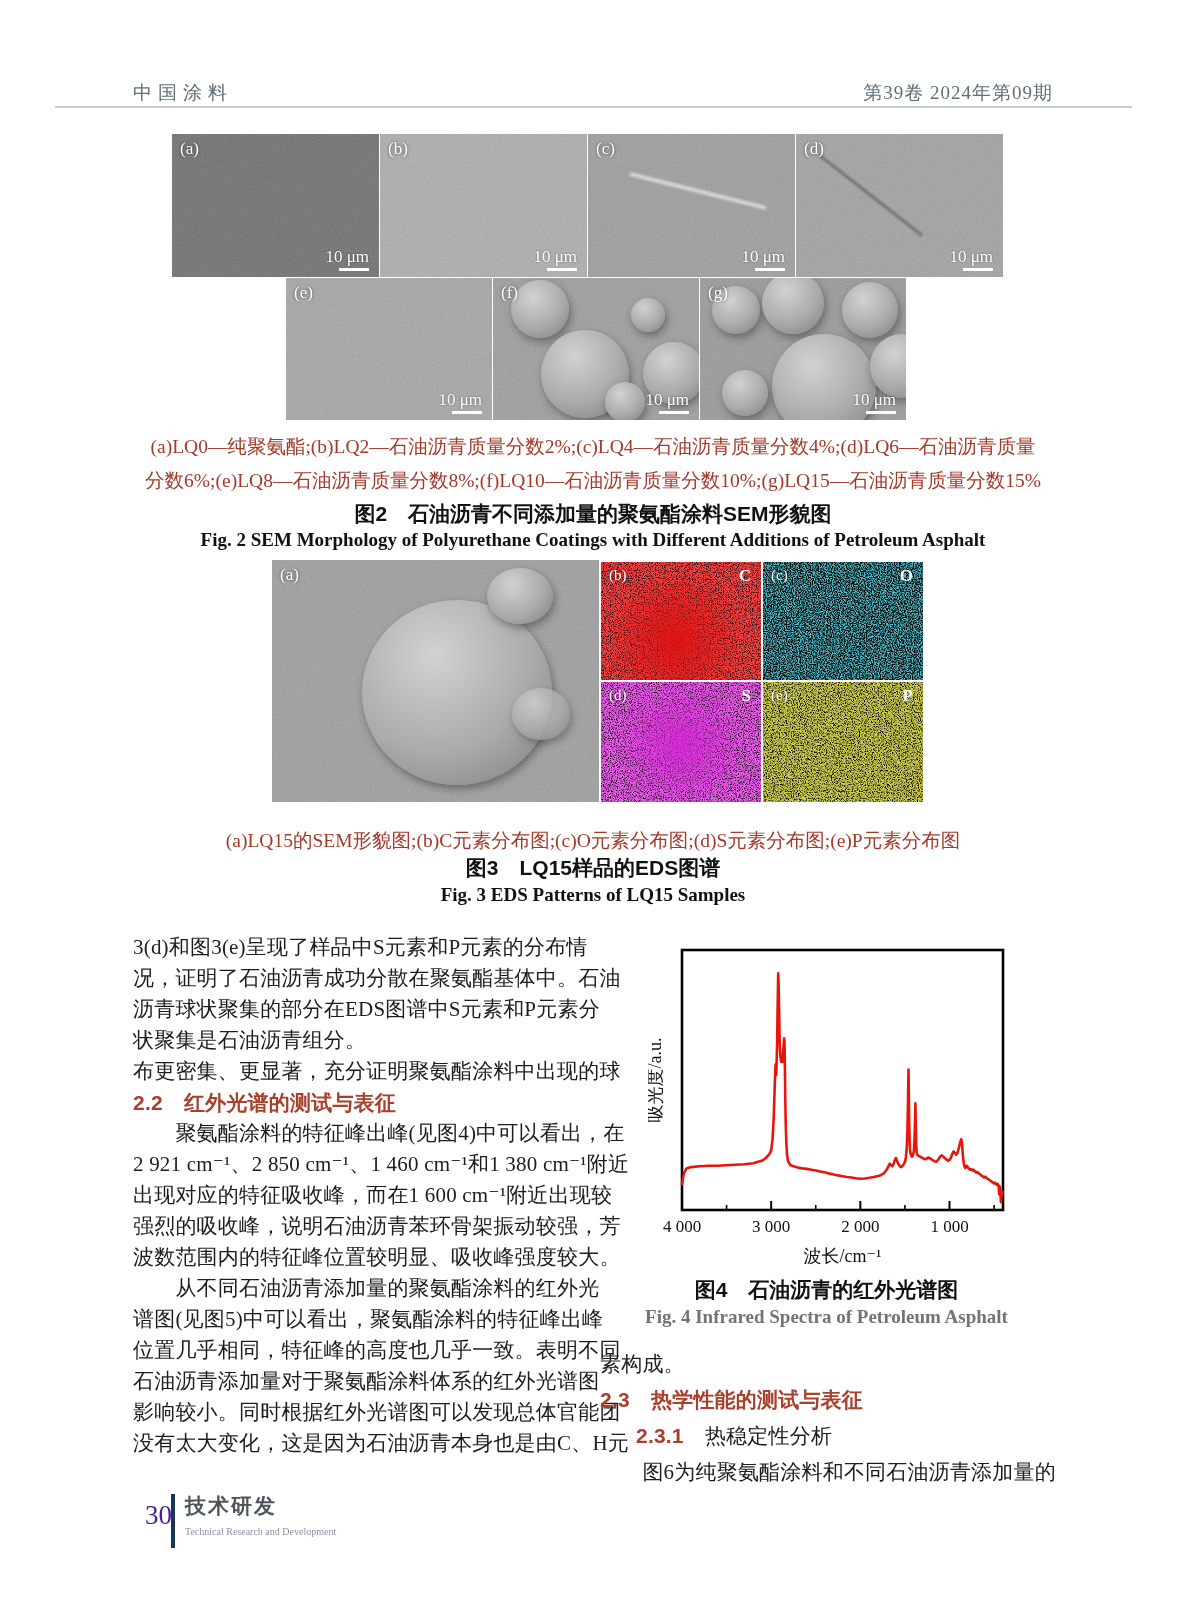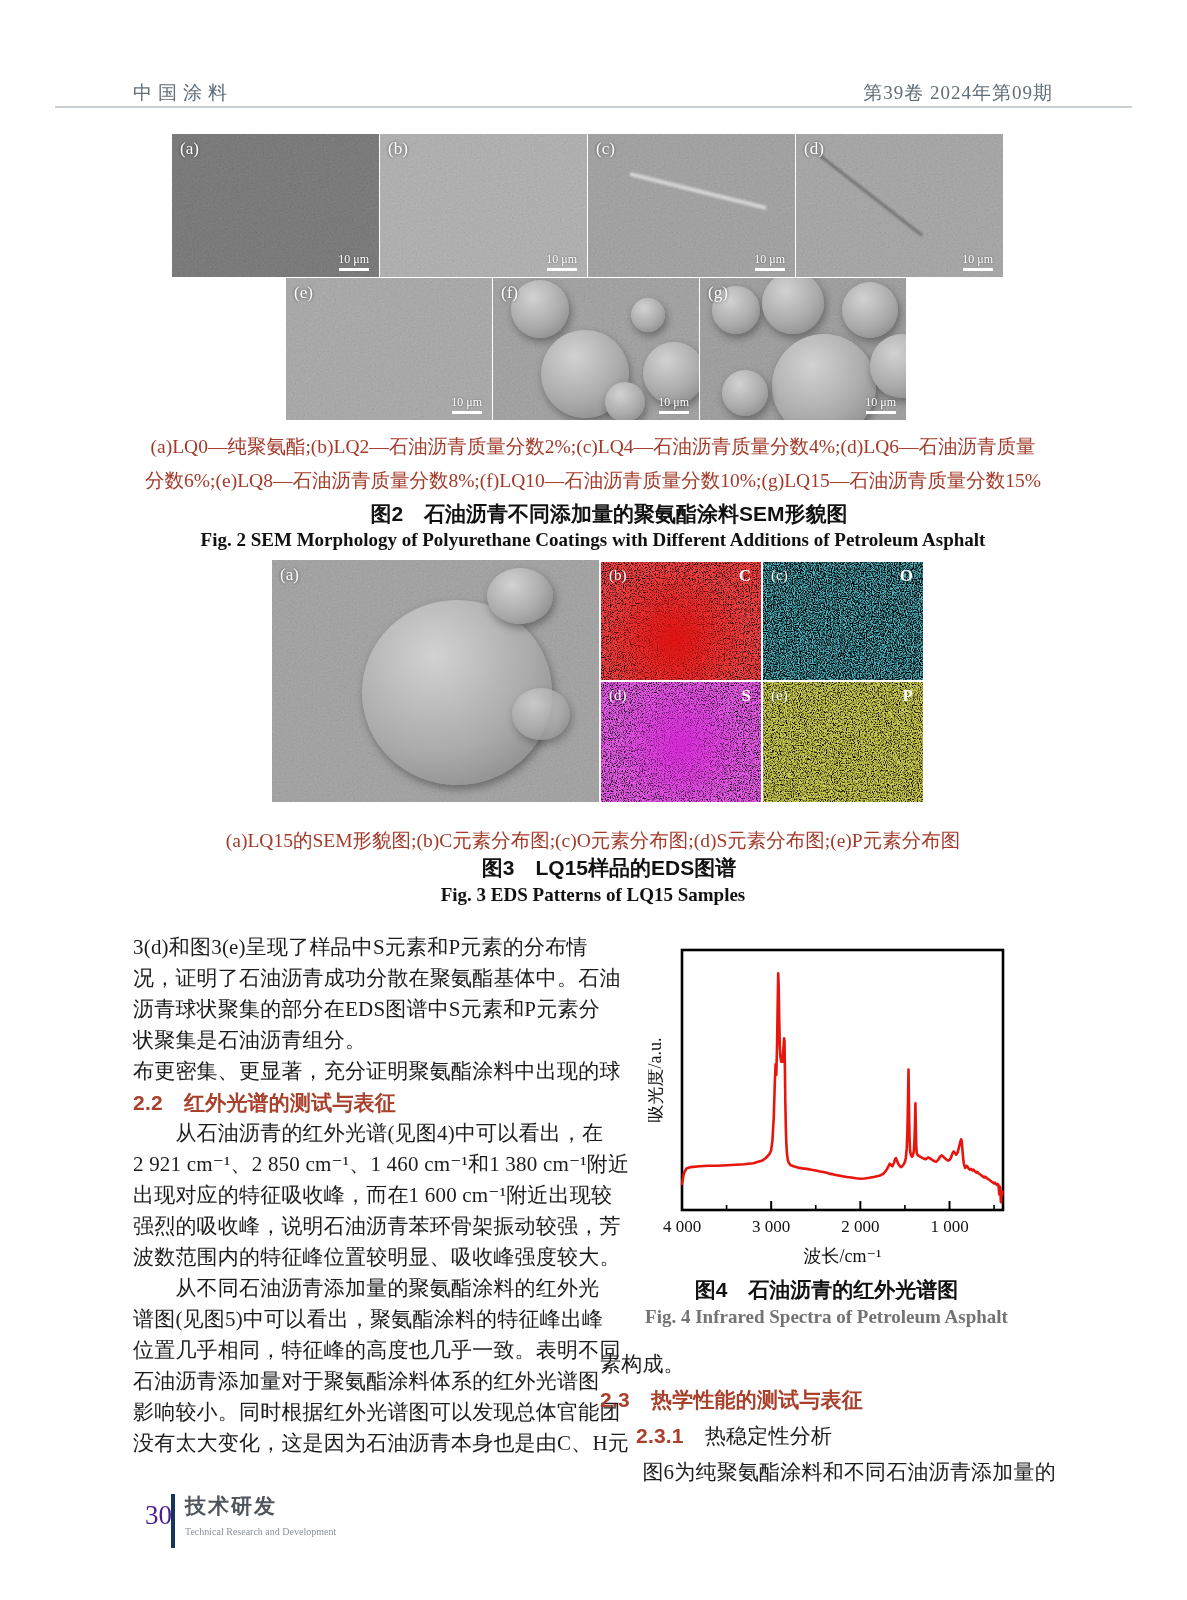--- a/index.html
+++ b/index.html
@@ -10,31 +10,31 @@
   .hdr-left{left:133px;top:80px;font-size:19px;color:#5f6e78;letter-spacing:6px;}
   .hdr-right{right:134px;top:80px;font-size:19px;color:#5f6e78;letter-spacing:1px;margin-left:31px;}
   .hdr-rule{left:55px;top:106px;width:1077px;height:2px;background:#c9ced3;}
   
   .sem{position:absolute;overflow:hidden;}
   .sem svg.tex{position:absolute;left:0;top:0;width:100%;height:100%;}
   .plabel{position:absolute;left:8px;top:5px;color:#fff;font-size:17px;z-index:5;
           font-family:"Liberation Serif",serif;text-shadow:0 0 3px rgba(0,0,0,.6);}
   .elabel{position:absolute;right:10px;top:4px;color:#fff;font-size:17px;font-weight:bold;z-index:5;
           font-family:"Liberation Serif",serif;}
-  .sbar{position:absolute;right:10px;bottom:6px;color:#fff;font-size:12px;z-index:5;
+  .sbar{position:absolute;right:10px;bottom:6px;color:#fff;font-size:17px;z-index:5;
         font-family:"Liberation Serif",serif;text-shadow:0 0 2px rgba(0,0,0,.5);text-align:right;}
   .sbar .bar{display:block;margin-left:auto;margin-top:1px;width:30px;height:3px;background:#fff;}
   .sph{position:absolute;border-radius:50%;z-index:3;
        background:radial-gradient(circle at 38% 30%,#d2d2d2,#ababab 55%,#7e7e7e 100%);
        box-shadow:2px 4px 8px rgba(0,0,0,.35);}
   .blob{position:absolute;left:0;top:0;width:100%;height:100%;z-index:2;}
   
   .redcap{color:#a23a2a;font-size:19.5px;text-align:center;width:920px;left:133px;line-height:34px;}
   .zhcap{font-family:"Liberation Sans","DejaVu Sans",sans-serif;font-weight:bold;font-size:21px;
-         text-align:center;width:920px;left:149px;color:#111;}
+         text-align:center;width:920px;left:133px;color:#111;}
   .encap{font-weight:bold;font-size:19px;text-align:center;width:920px;left:133px;color:#111;}
   
   .col{position:absolute;width:455px;font-size:21px;line-height:31px;color:#1c1c1c;letter-spacing:0.2px;}
   .bline{height:31px;white-space:nowrap;}
   .h-red{color:#a8402c;font-weight:bold;font-family:"Liberation Sans","DejaVu Sans",sans-serif;}
   .rline{height:36px;line-height:36px;white-space:nowrap;}
   .red-num{color:#a8402c;font-weight:bold;font-family:"Liberation Sans","DejaVu Sans",sans-serif;margin-left:36px;}
   
   .zhcap4{font-family:"Liberation Sans","DejaVu Sans",sans-serif;font-weight:bold;font-size:21px;
           text-align:center;width:453px;left:600px;color:#111;}
@@ -195,21 +195,21 @@
   <div class="abs zhcap" style="top:854px">图3　LQ15样品的EDS图谱</div>
   <div class="abs encap" style="top:884px">Fig. 3   EDS Patterns of LQ15 Samples</div>
 
   <div class="col" style="left:133px;top:932px">
     <div class="bline">3(d)和图3(e)呈现了样品中S元素和P元素的分布情</div>
     <div class="bline">况，证明了石油沥青成功分散在聚氨酯基体中。石油</div>
     <div class="bline">沥青球状聚集的部分在EDS图谱中S元素和P元素分</div>
     <div class="bline">状聚集是石油沥青组分。</div>
     <div class="bline">布更密集、更显著，充分证明聚氨酯涂料中出现的球</div>
     <div class="bline h-red">2.2　红外光谱的测试与表征</div>
-    <div class="bline">　　从石油沥青的红外光谱(见图4)中可以看出，在</div>
+    <div class="bline">　　聚氨酯涂料的特征峰出峰(见图4)中可以看出，在</div>
     <div class="bline">2 921 cm⁻¹、2 850 cm⁻¹、1 460 cm⁻¹和1 380 cm⁻¹附近</div>
     <div class="bline">出现对应的特征吸收峰，而在1 600 cm⁻¹附近出现较</div>
     <div class="bline">强烈的吸收峰，说明石油沥青苯环骨架振动较强，芳</div>
     <div class="bline">波数范围内的特征峰位置较明显、吸收峰强度较大。</div>
     <div class="bline">　　从不同石油沥青添加量的聚氨酯涂料的红外光</div>
     <div class="bline">谱图(见图5)中可以看出，聚氨酯涂料的特征峰出峰</div>
     <div class="bline">位置几乎相同，特征峰的高度也几乎一致。表明不同</div>
     <div class="bline">石油沥青添加量对于聚氨酯涂料体系的红外光谱图</div>
     <div class="bline">影响较小。同时根据红外光谱图可以发现总体官能团</div>
     <div class="bline">没有太大变化，这是因为石油沥青本身也是由C、H元</div>

